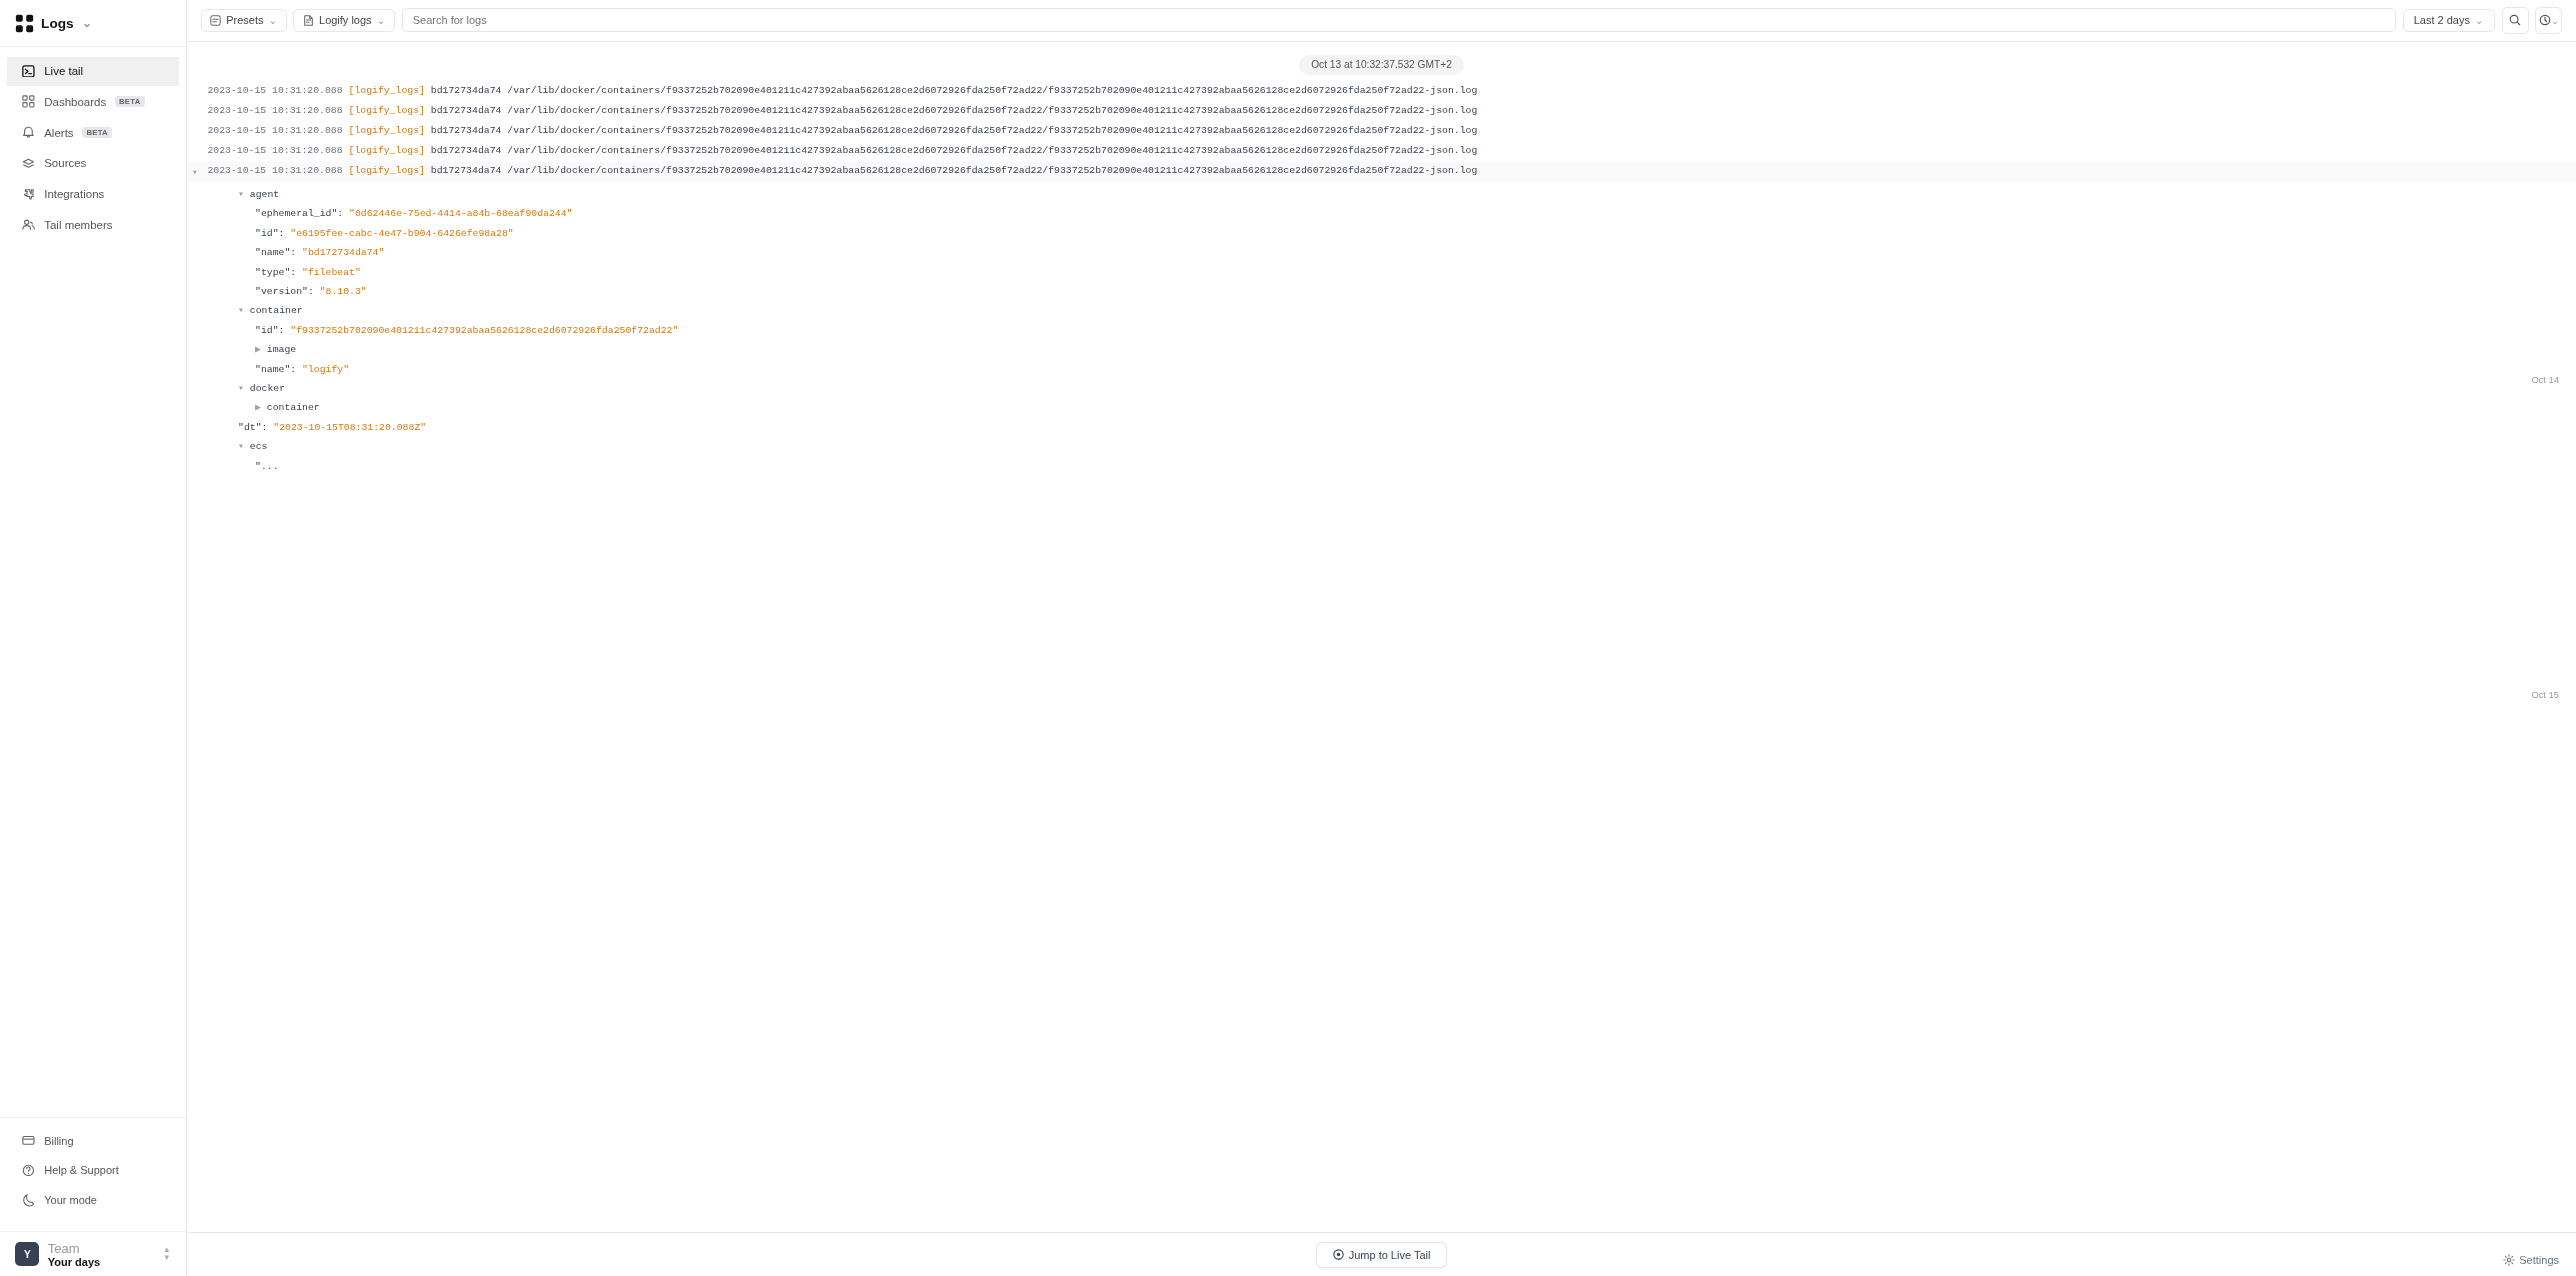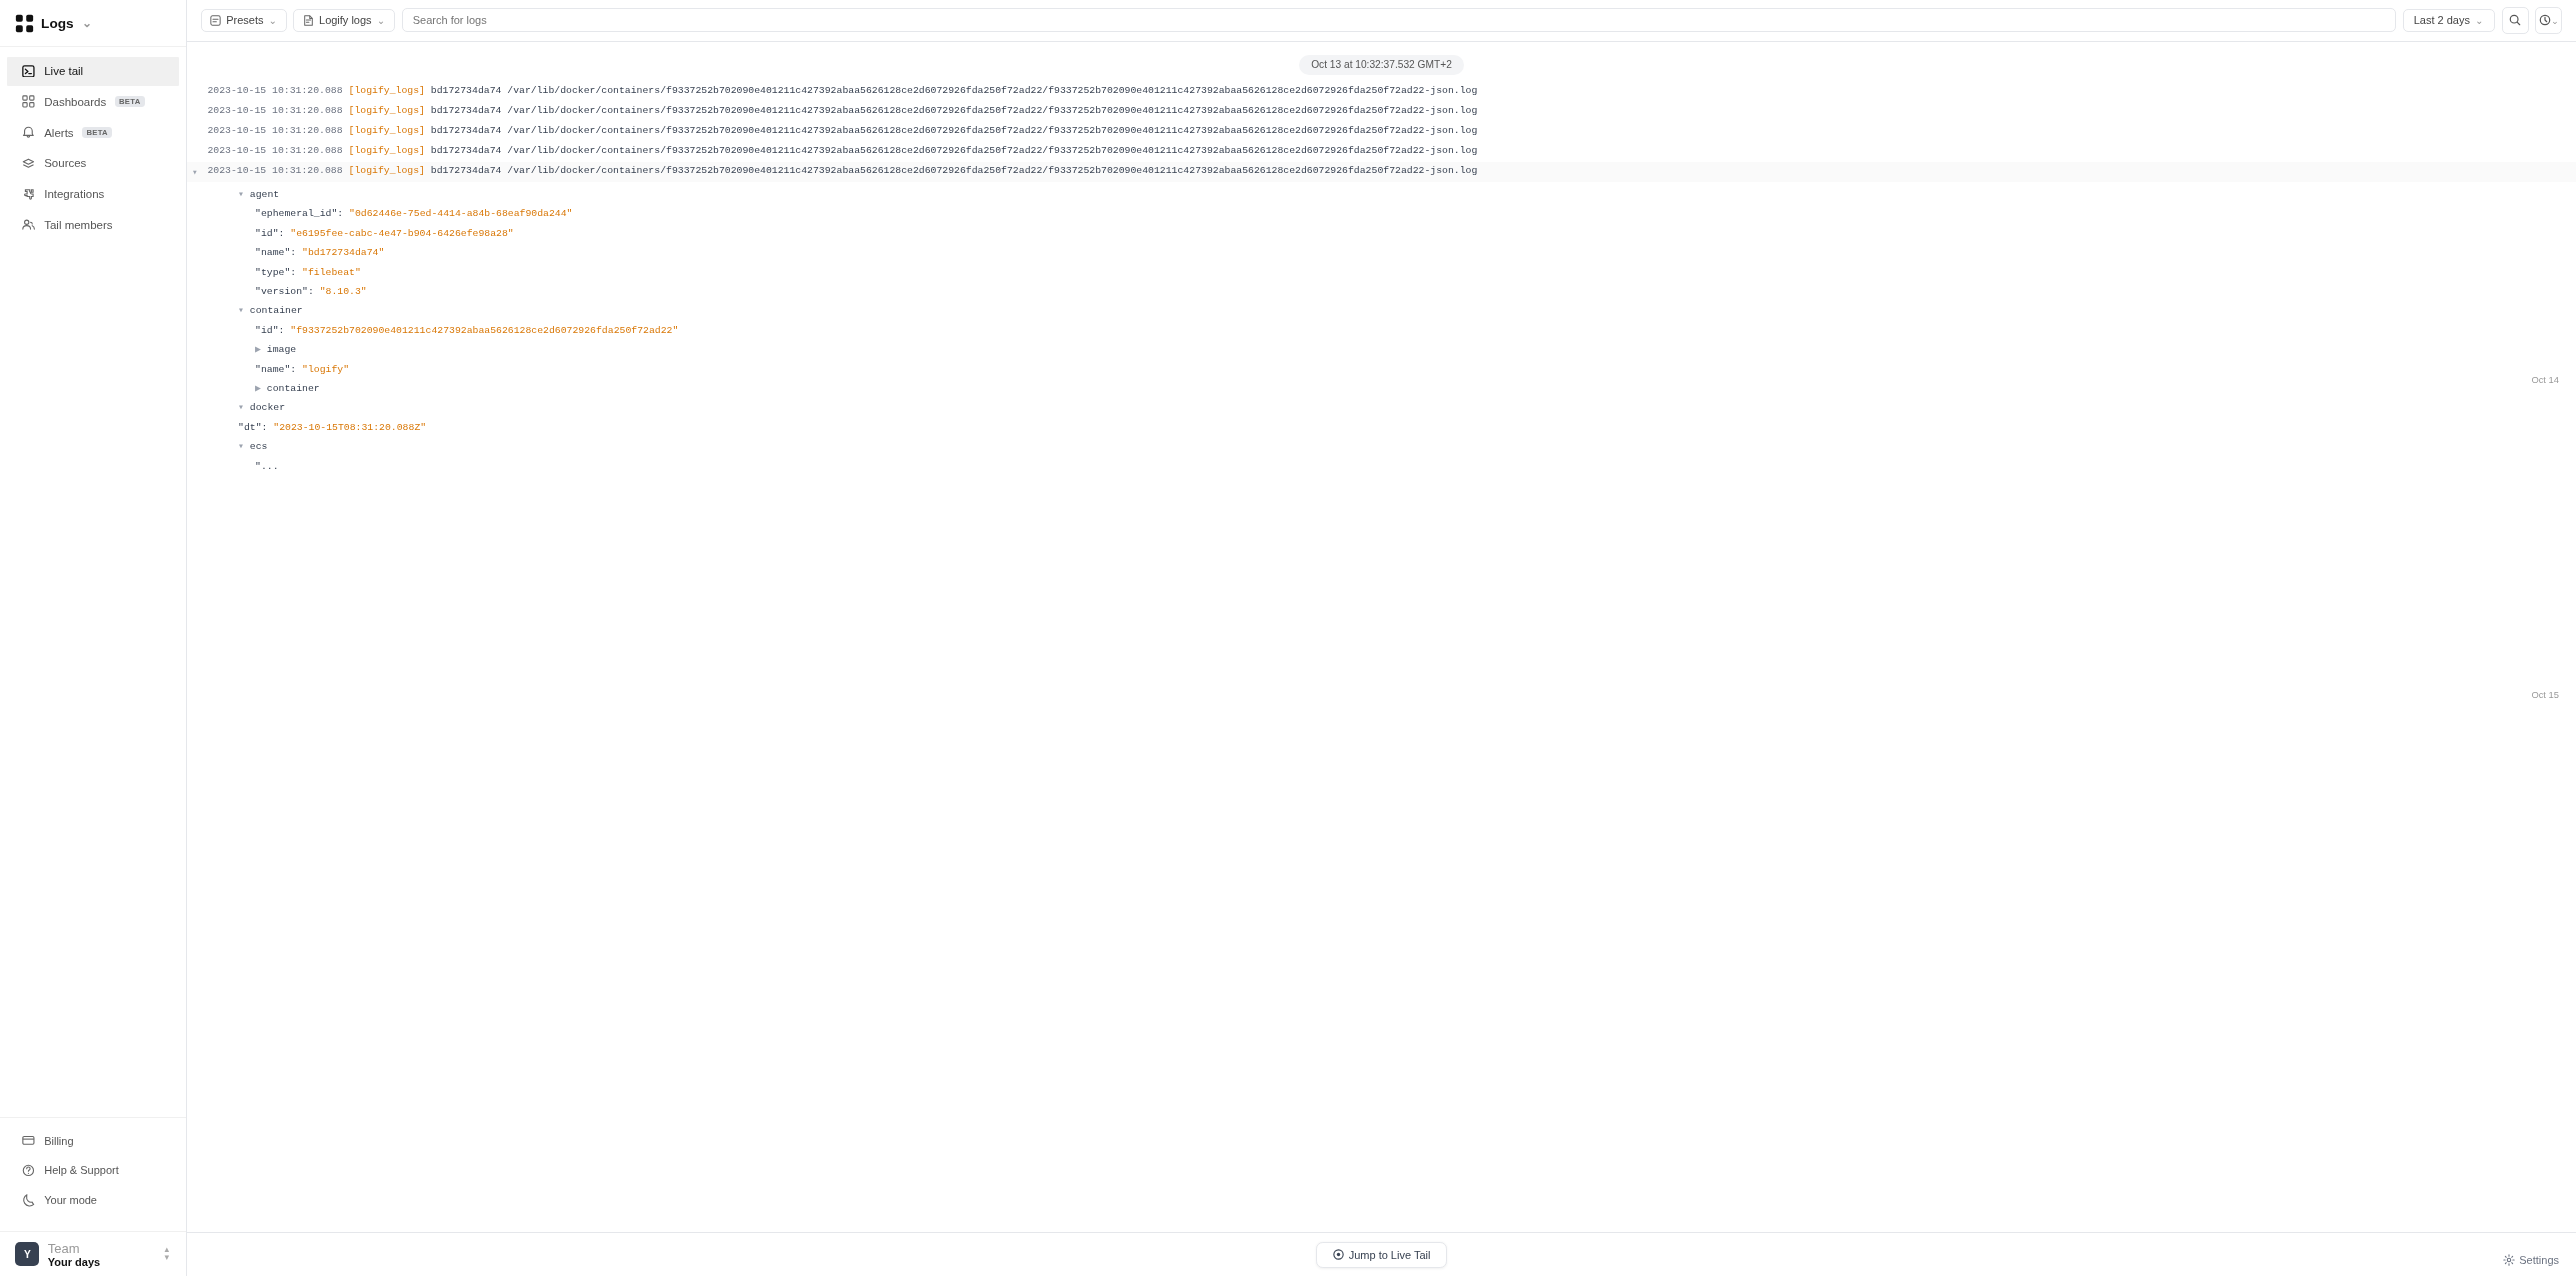--- a/index.html
+++ b/index.html
@@ -542,27 +542,27 @@
         <span class="json-key">"id": </span><span style="color:#d97706;">"f9337252b702090e401211c427392abaa5626128ce2d6072926fda250f72ad22"</span>
       </div>
       <div class="json-line indent-2">
         <span style="color:#9ca3af;cursor:pointer;">▶</span>
         <span class="json-key"> image</span>
       </div>
       <div class="json-line indent-2">
         <span class="json-key">"name": </span><span style="color:#d97706;">"logify"</span>
       </div>
 
-      <div class="json-line indent-2">
-        <span style="color:#9ca3af;cursor:pointer;">▶</span>
-        <span class="json-key"> container</span>
-      </div>
       <div class="json-line indent-1">
         <span style="color:#9ca3af;cursor:pointer;">▾</span>
         <span class="json-key"> docker</span>
+      </div>
+      <div class="json-line indent-2">
+        <span style="color:#9ca3af;cursor:pointer;">▶</span>
+        <span class="json-key"> container</span>
       </div>
 
       <div class="json-line indent-1">
         <span class="json-key">"dt": </span><span style="color:#d97706;">"2023-10-15T08:31:20.088Z"</span>
       </div>
 
       <div class="json-line indent-1">
         <span style="color:#9ca3af;cursor:pointer;">▾</span>
         <span class="json-key"> ecs</span>
       </div>

